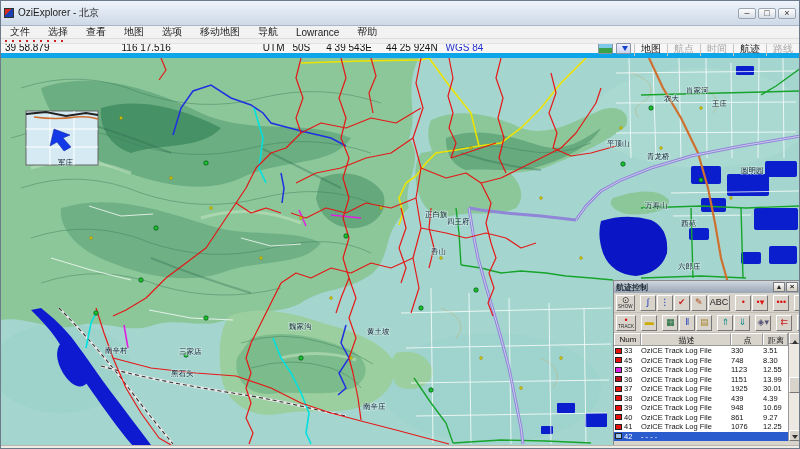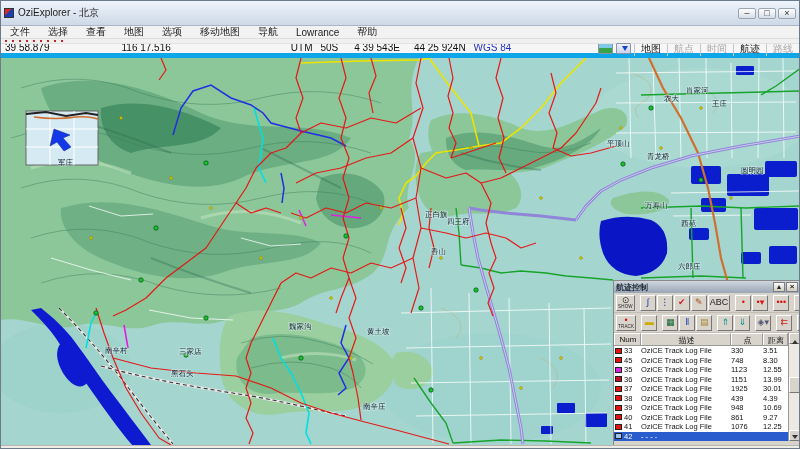--- a/index.html
+++ b/index.html
@@ -17,21 +17,21 @@
   #menubar{height:13px;background:#f2f2f2;display:flex;align-items:center;font-size:10px;color:#222;border-bottom:1px solid #ddd;}
   .menuitem{padding:0 9px;white-space:nowrap;}
   
   #gripstrip{height:5px;background:#f0f0f0;border-bottom:1px solid #e2e2e2;position:relative;}
   #gripdots{position:absolute;left:3px;top:1px;width:60px;height:3px;
     background:radial-gradient(circle 1px at 2px 1px,#c22 90%,transparent 91%) 0 0/7px 3px repeat-x;}
   
   #coordbar{height:14px;background:#f6f6f6;border-bottom:5px solid #0ea5e9;display:flex;align-items:flex-end;
     font-size:10px;color:#111;white-space:nowrap;}
   #coordbar .cv{flex:none;}
-  #c-lat{margin-left:4px;} #c-lon{margin-left:72px;} #c-grid{margin-left:120px;} #c-zone{margin-left:8px;}
+  #c-lat{margin-left:4px;} #c-lon{margin-left:72px;} #c-grid{margin-left:92px;} #c-zone{margin-left:8px;}
   #c-east{margin-left:16px;} #c-north{margin-left:14px;} #c-datum{margin-left:8px;color:#2233cc;}
   #coordtools{margin-left:auto;display:flex;align-items:center;height:100%;}
   .cbtn-ico{width:15px;height:11px;margin-right:3px;border:1px solid #8a96a4;border-radius:1px;flex:none;}
   #ico-image{background:linear-gradient(#7ec8e8 0 50%,#3aa34a 50% 100%);}
   #ico-save{background:linear-gradient(#eef,#cbd4ef);position:relative;}
   #ico-save:after{content:"";position:absolute;left:5px;top:2px;border:3px solid transparent;border-top:5px solid #1244cc;}
   .cbtn-txt{padding:0 6px;border-left:1px solid #c5c5c5;font-size:10px;color:#222;}
   .cbtn-txt.disabled{color:#a8a8a8;}
   
   #maparea{position:relative;width:800px;height:387px;background:#a4d6cf;overflow:hidden;}

